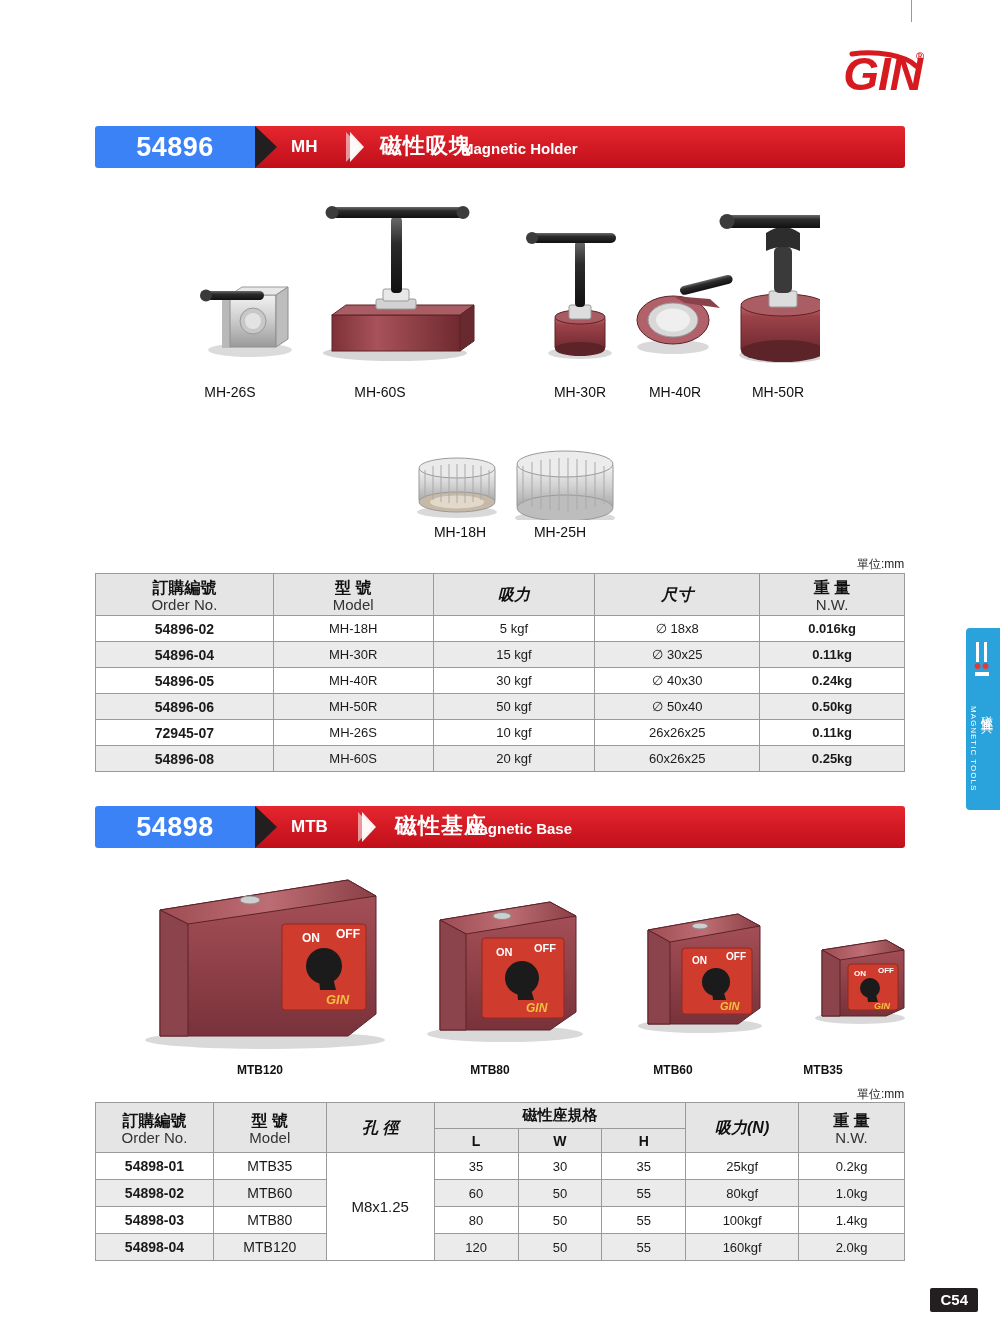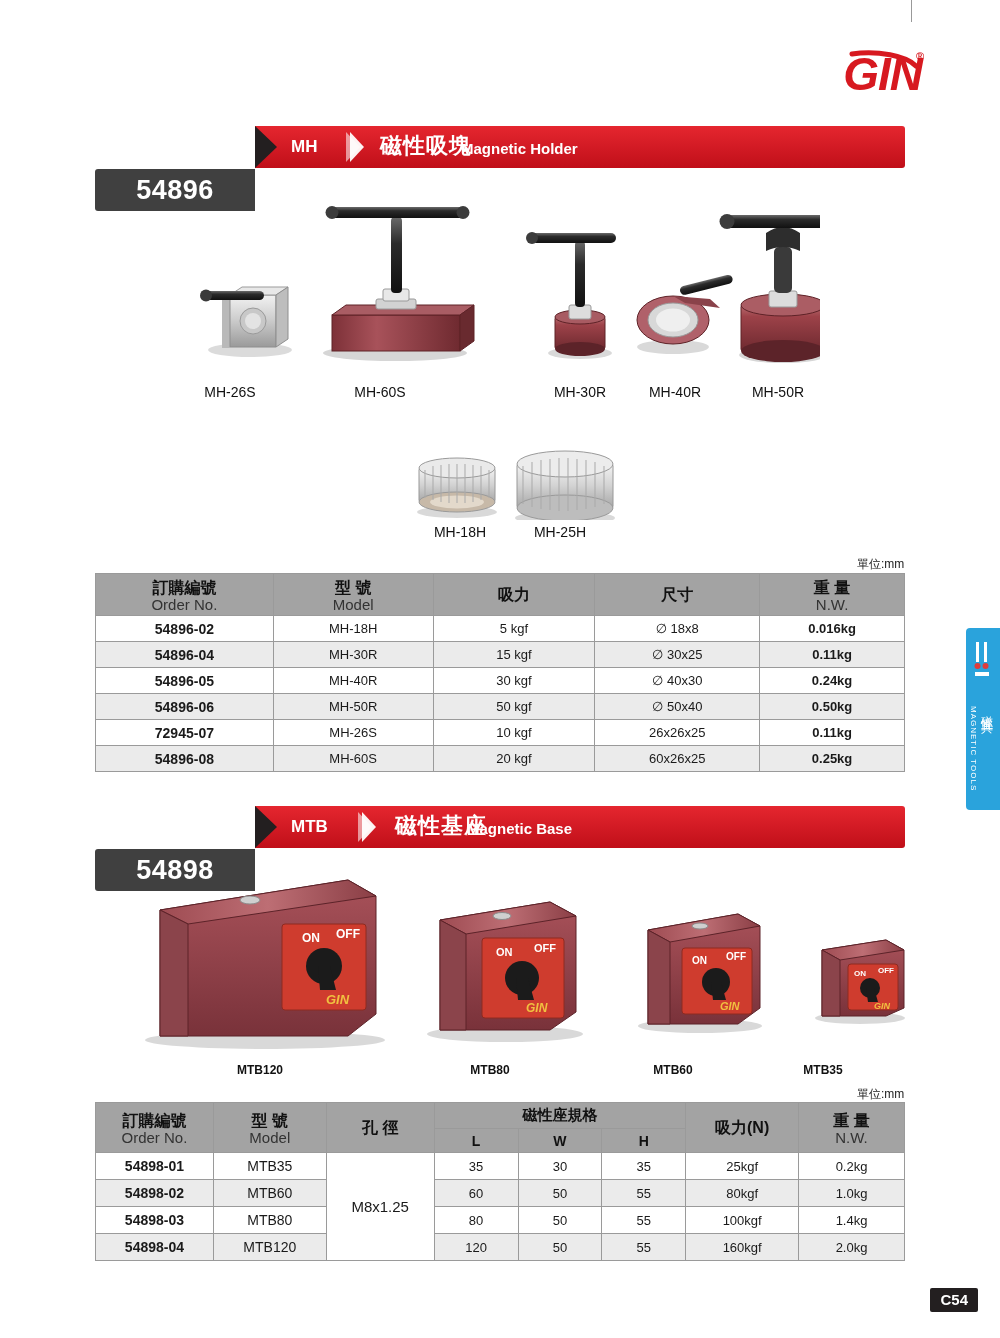--- a/index.html
+++ b/index.html
@@ -30,23 +30,22 @@
     position: absolute; top: 2px; right: -2px;
     font-size: 11px; color: #d71920; font-weight: bold;
   }
 
   
   .sec-bar {
     position: absolute; left: 95px; width: 810px; height: 42px;
   }
   .sec-bar .blk {
     position:absolute; left:0; top:0; height:42px; width: 160px;
-    background:#404040;
+    background:#3b82f6;
     border-radius: 3px 0 0 3px;
-    margin-top: 43px;
   }
   .sec-bar .blk span {
     display:block; color:#fff; font-size:27px; font-weight:bold;
     line-height:42px; text-align:center; letter-spacing:0.5px;
   }
   .sec-bar .arrow1 {
     position:absolute; left:160px; top:0; width:0; height:0;
     border-top: 21px solid transparent;
     border-bottom: 21px solid transparent;
     border-left: 22px solid #231f20;
@@ -93,27 +92,27 @@
     position:absolute;
     border-collapse: collapse;
     font-size: 13px;
   }
   table.spec th, table.spec td {
     border: 1px solid #9a9a9a;
     text-align:center;
     padding: 0;
   }
   table.spec thead th {
-    background: #a3a3a3;
+    background: #e5e5e5;
     font-weight: bold;
     color:#111;
   }
   .hdr-cn { font-size:16px; font-weight:bold; display:block; line-height:20px;}
   .hdr-en { font-size:15px; font-weight:normal; display:block; line-height:14px; color:#333;}
-  .hdr-one { font-size:16px; font-weight:bold; display:block; line-height:40px;}
+  .hdr-one { font-size:16px; font-weight:bold; display:block; line-height:40px;font-style:italic;}
 
   table#t1 td { height:26px; }
   table#t1 tr:nth-child(even) td { background:#ebebeb; }
   table#t1 td.ordno { font-weight:bold; font-size:14px; }
   table#t1 td.nw { font-weight:bold; font-size:13px; }
 
   table#t2 td { height:27px; }
   table#t2 tr:nth-child(even) td { background:#ebebeb; }
   table#t2 td.ordno { font-weight:bold; font-size:14px; }
   table#t2 td.model { font-size:14px; }

